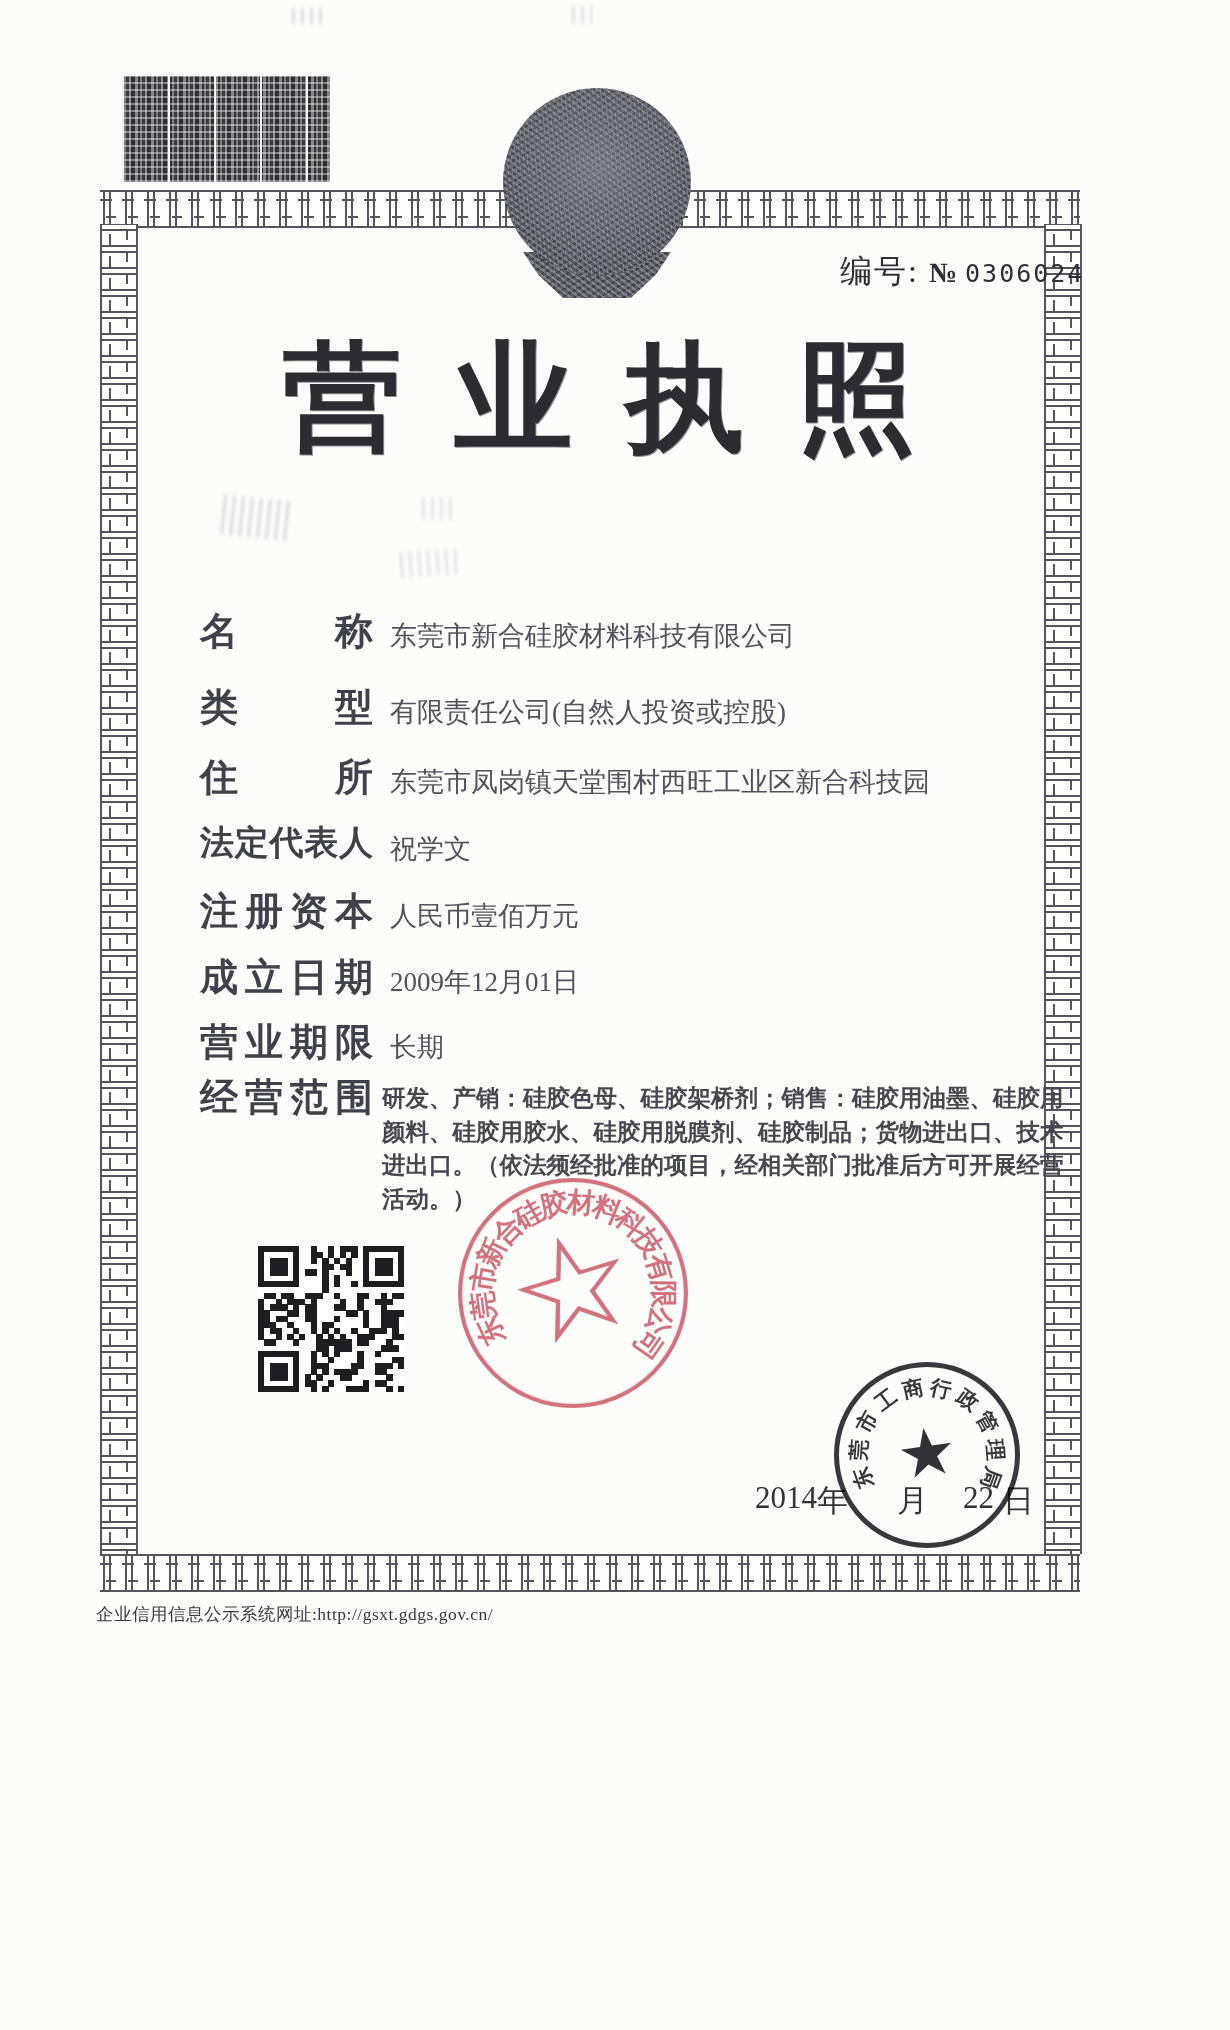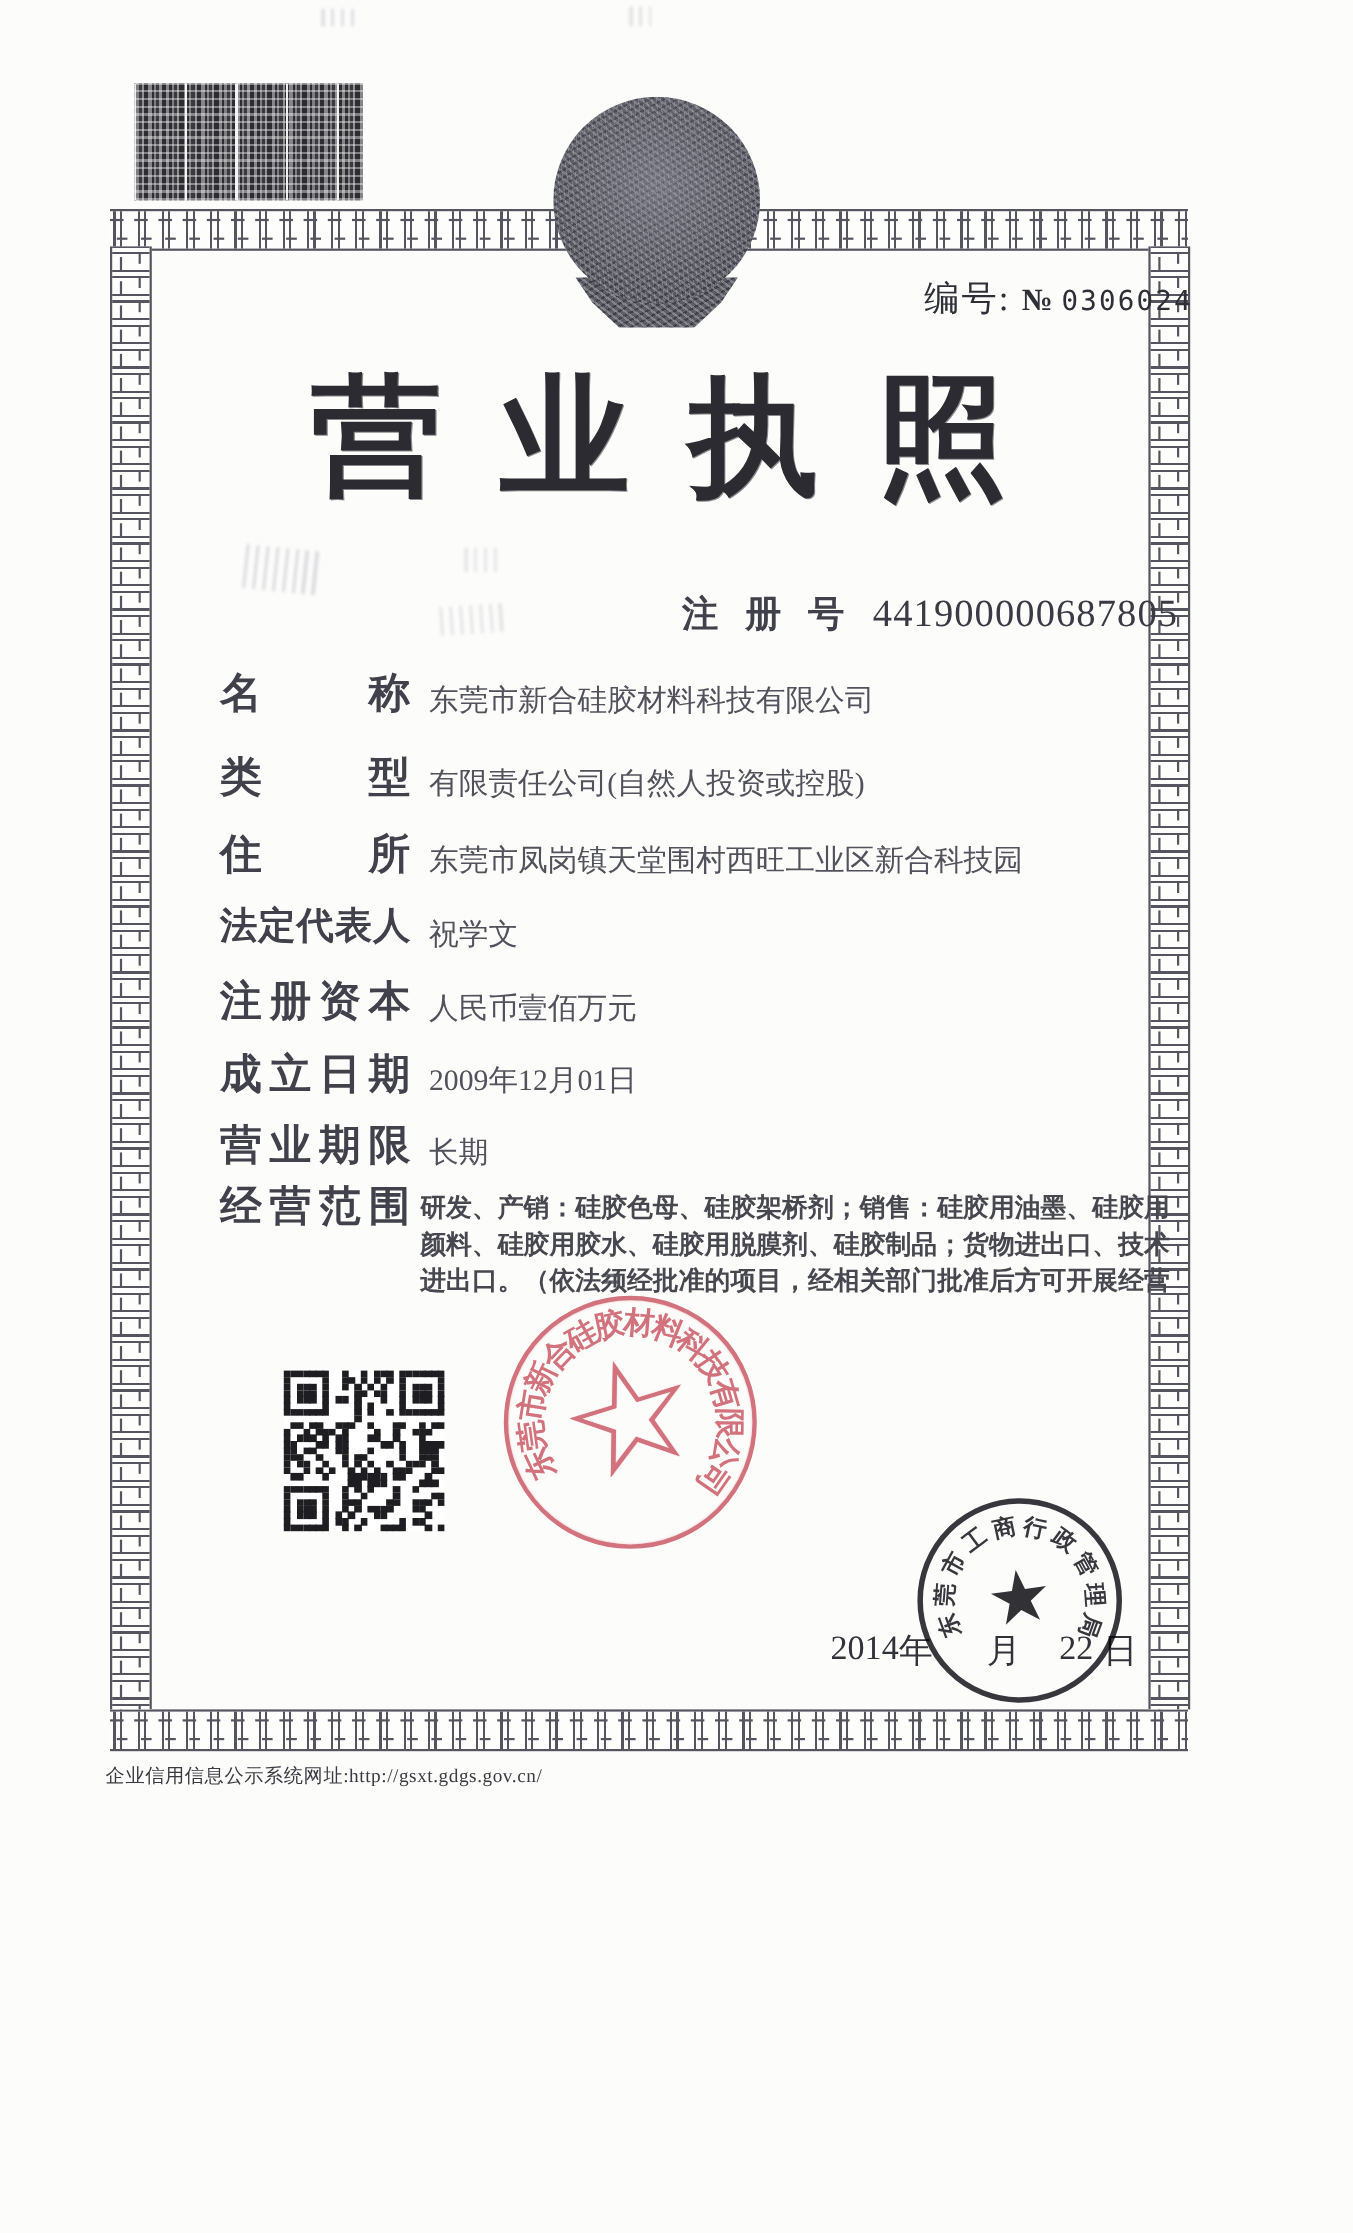--- a/index.html
+++ b/index.html
@@ -114,24 +114,20 @@
     <span class="lab">编号:</span><span class="nomark">№</span><span class="num">0306024</span>
   </div>
 
   <div class="license-title" id="title">
       <span>营</span>
       <span>业</span>
       <span>执</span>
       <span>照</span>
     </div>
 
-  <div class="regline">
-    <span class="lab">注 册 号</span>
-    <span class="num">441900000687805</span>
-  </div>
 
   <div id="fields">
       <div class="flabel" style="top: 610px;">
         <span>名</span>
         <span>称</span>
       </div>
       <div class="fvalue" style="top: 620px;">东莞市新合硅胶材料科技有限公司</div>
       <div class="flabel" style="top: 686px;">
         <span>类</span>
         <span>型</span>
@@ -174,20 +170,21 @@
       <div class="flabel" style="top: 1076px;">
         <span>经</span>
         <span>营</span>
         <span>范</span>
         <span>围</span>
       </div>
       <div class="scope">
         <div>研发、产销：硅胶色母、硅胶架桥剂；销售：硅胶用油墨、硅胶用</div>
         <div>颜料、硅胶用胶水、硅胶用脱膜剂、硅胶制品；货物进出口、技术</div>
         <div>进出口。（依法须经批准的项目，经相关部门批准后方可开展经营</div>
+        <div>活动。）</div>
       </div>
     </div>
 
   <div class="qr" id="qr">
       <i style="left: 0px; top: 0px; width: 6.34px; height: 6.34px;"></i>
       <i style="left: 5.84px; top: 0px; width: 6.34px; height: 6.34px;"></i>
       <i style="left: 11.68px; top: 0px; width: 6.34px; height: 6.34px;"></i>
       <i style="left: 17.52px; top: 0px; width: 6.34px; height: 6.34px;"></i>
       <i style="left: 23.36px; top: 0px; width: 6.34px; height: 6.34px;"></i>
       <i style="left: 29.2px; top: 0px; width: 6.34px; height: 6.34px;"></i>

